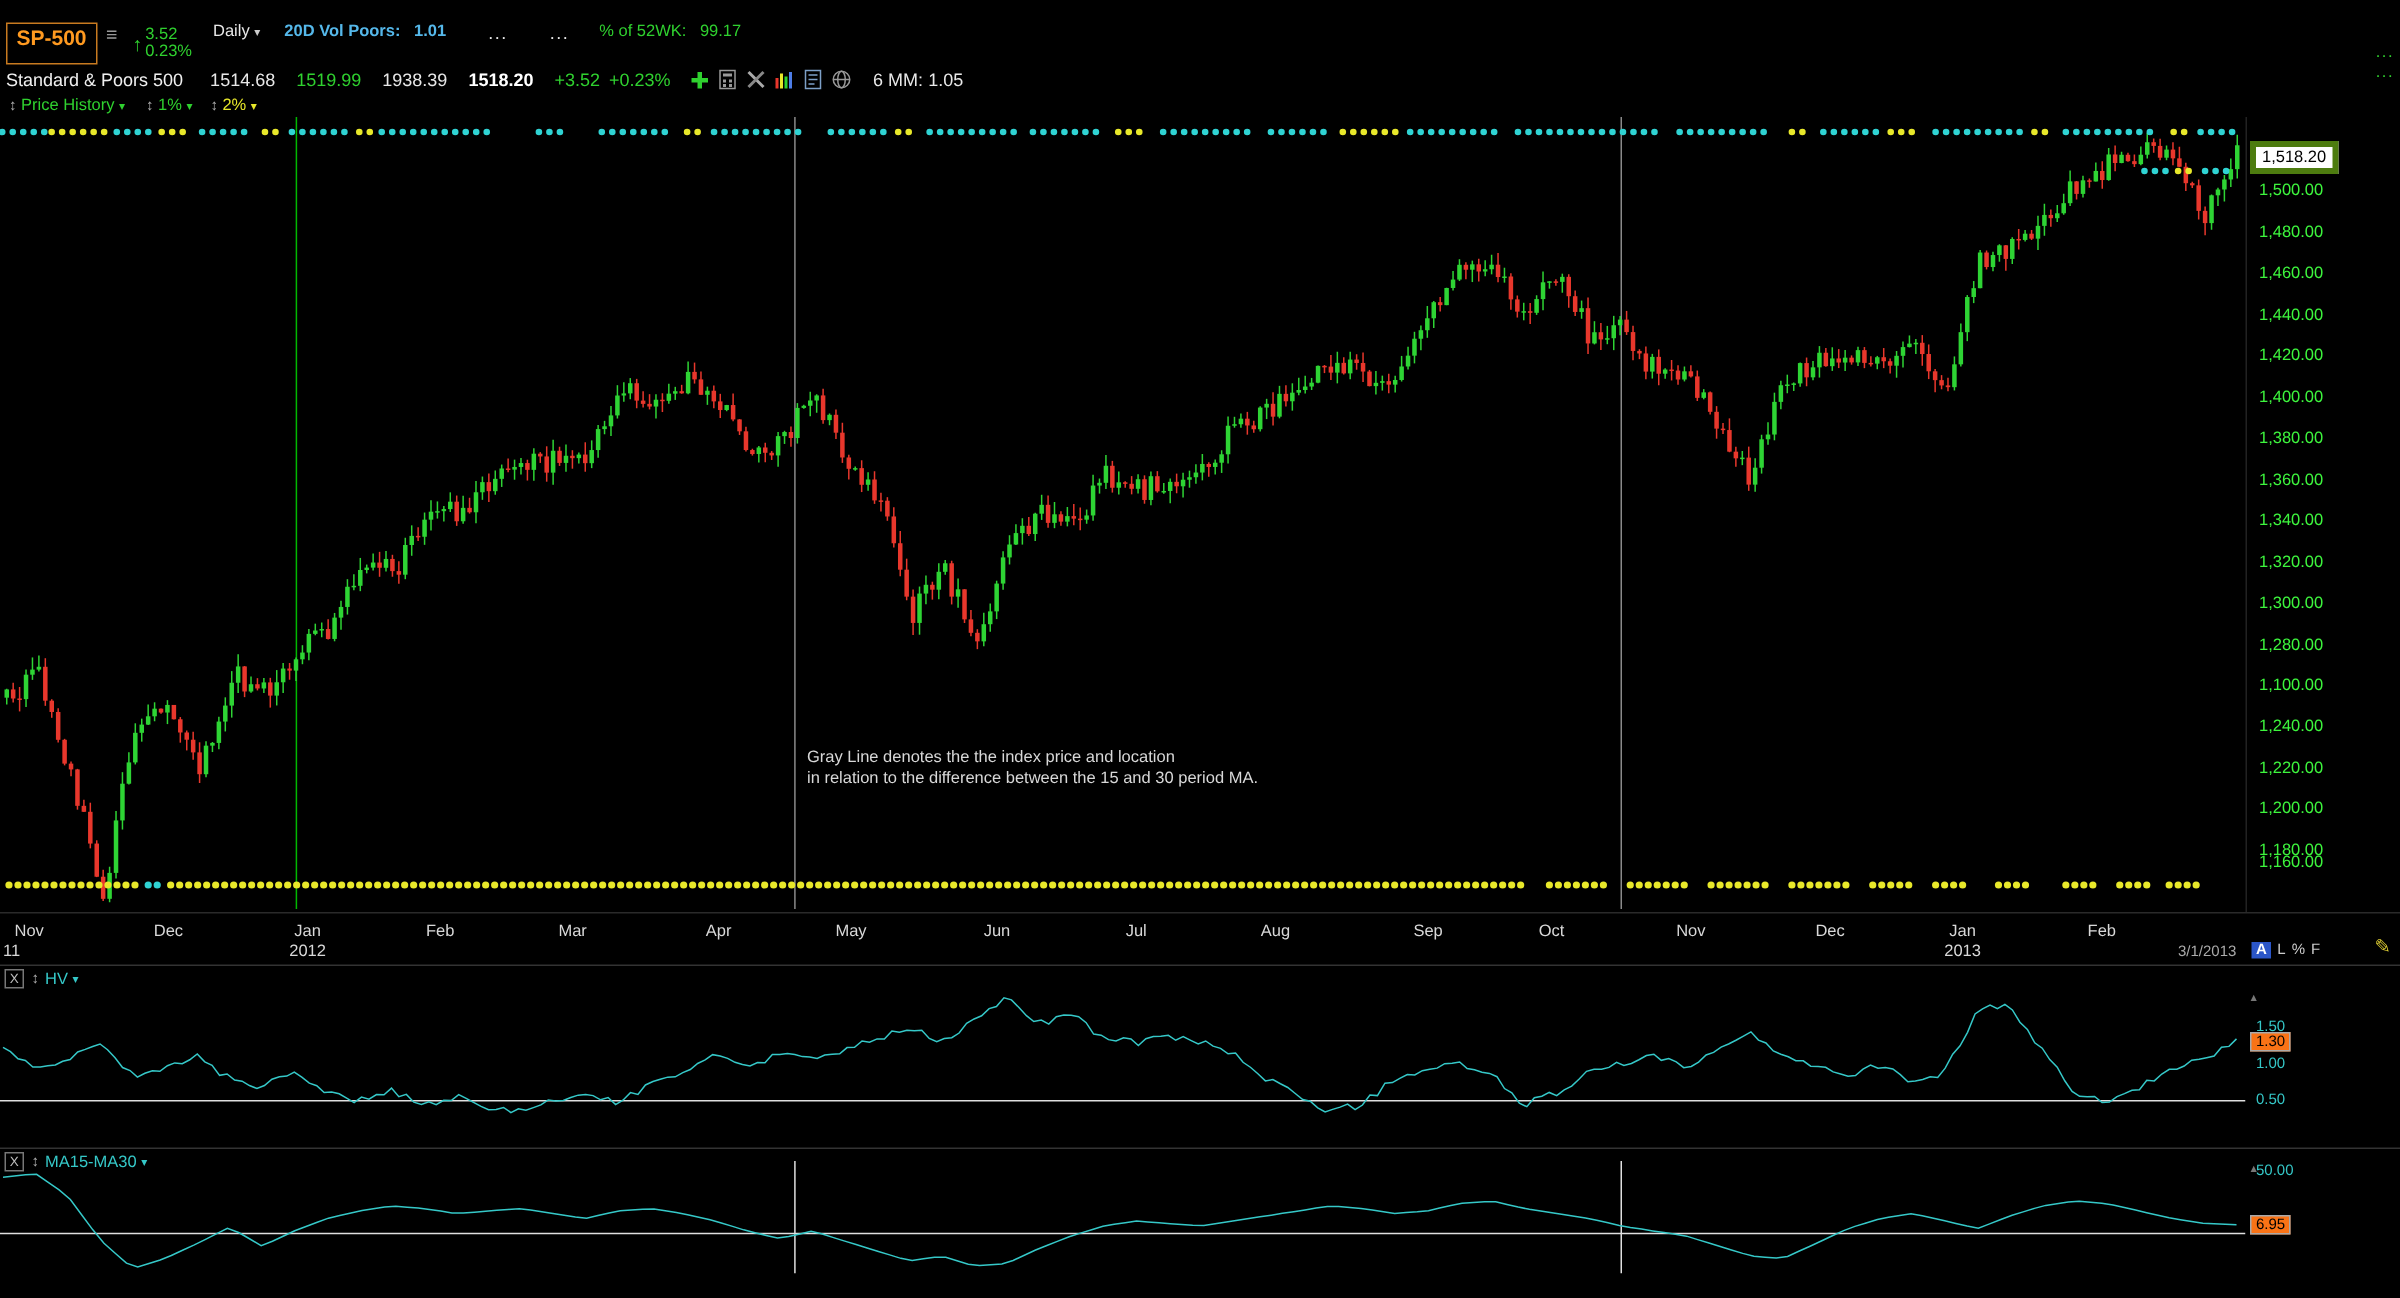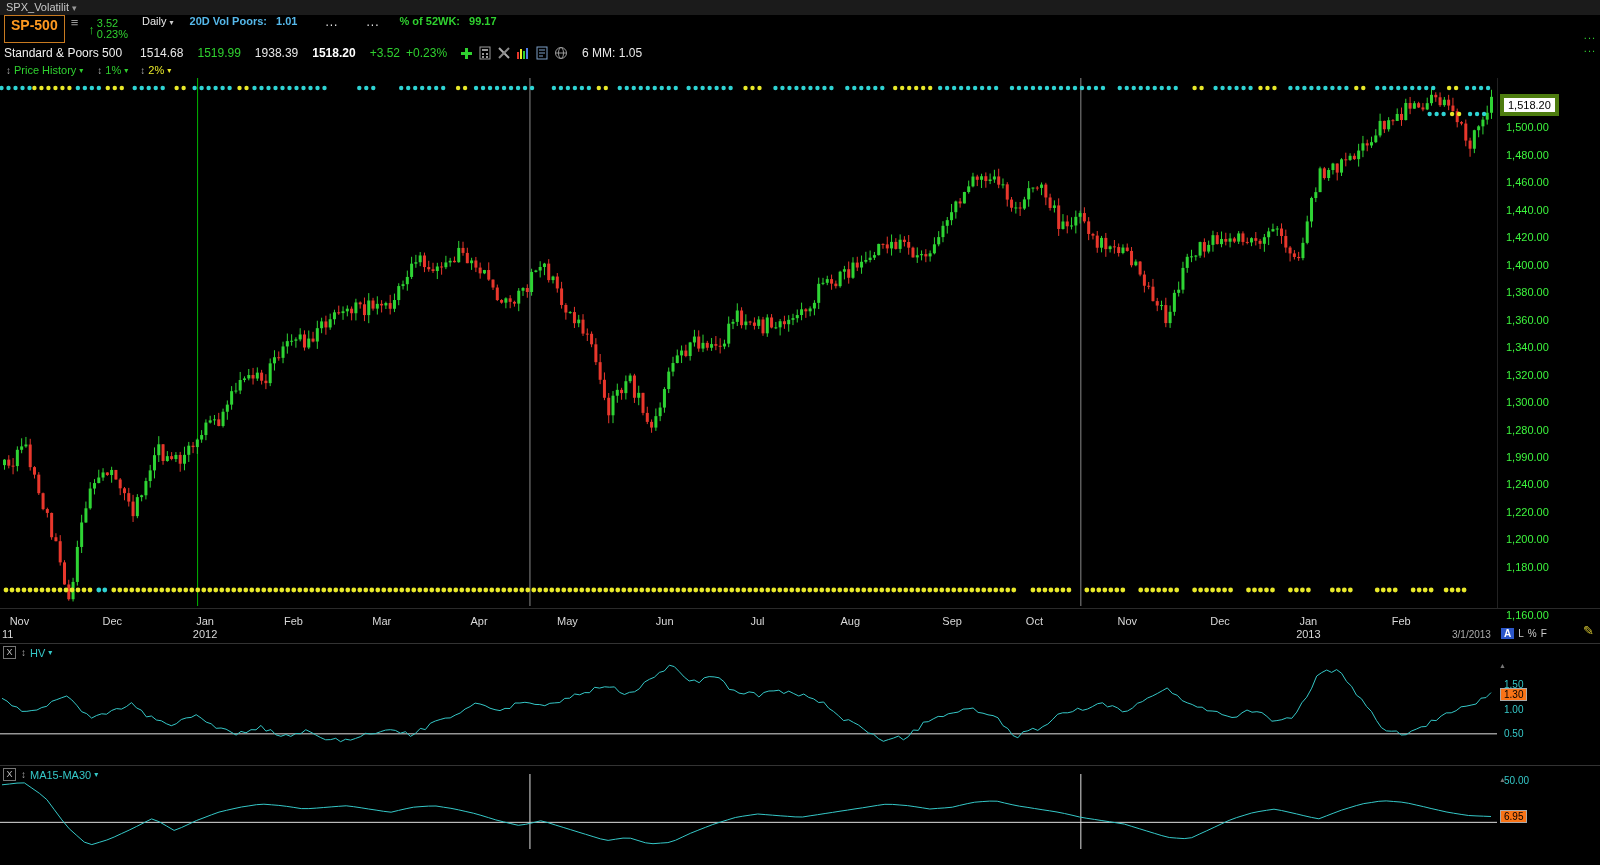--- a/index.html
+++ b/index.html
@@ -17,21 +17,21 @@
              padding:1px 6px;background:#000;}
   .list-icon{color:#999;font-size:13px;margin-left:6px;cursor:pointer;}
   .chg-block{display:flex;align-items:center;margin-left:10px;}
   .up-arrow{color:#2fd12f;font-weight:bold;font-size:13px;margin-right:2px;}
   .chg-col{display:flex;flex-direction:column;line-height:11px;font-size:11px;color:#2fd12f;}
   .tf{margin-left:14px;font-size:11px;color:#e8e8e8;cursor:pointer;}
   .tf .caret{font-size:8px;color:#ccc;}
   .volratio{margin-left:16px;font-size:11px;color:#55b8ea;font-weight:bold;}
   .volratio .val{margin-left:6px;}
   .dots3{margin-left:28px;color:#e8e8e8;font-size:12px;letter-spacing:1px;}
-  .pct52{margin-left:20px;color:#2fd12f;font-size:11px;font-weight:bold;}
+  .pct52{margin-left:20px;color:#2fd12f;font-size:11px;font-weight:normal;}
   .pct52 .val{margin-left:6px;}
   .corner-marks{position:absolute;right:4px;top:14px;display:flex;flex-direction:column;line-height:13px;
                 color:#2fd12f;font-size:11px;letter-spacing:1px;text-align:right;}
   .iname{margin-left:4px;font-size:12px;color:#f0f0f0;}
   .q{font-size:12px;margin-left:14px;}
   .q.open{color:#e8e8e8;margin-left:18px;}
   .q.high{color:#2fd12f;}
   .q.low{color:#e8e8e8;}
   .q.last{color:#ffffff;font-weight:bold;}
   .q.chg{color:#2fd12f;}
@@ -73,23 +73,20 @@
   .ilabel{position:absolute;left:1504px;font-size:10px;color:#35c8c8;white-space:nowrap;}
   .ibox{position:absolute;left:1500px;background:#f97316;color:#000;font-size:10px;padding:0 3px;
         border:1px solid #aaa;white-space:nowrap;}
   .tri{position:absolute;font-size:7px;color:#777;}
 </style>
 </head>
 <body>
 
 <div class="app">
 
-  <div class="titlebar">
-    <span>SPX_Volatilit</span><span class="caret">▾</span>
-  </div>
 
   <div class="row1">
     <span class="sym-badge">SP-500</span>
     <span class="list-icon">≡</span>
     <span class="chg-block">
       <span class="up-arrow">↑</span>
       <span class="chg-col">
         <span>3.52</span>
         <span>0.23%</span>
       </span>
@@ -1299,41 +1296,45 @@
         <circle cx="1395.24" cy="512" r="2.4" fill="#e8e82a"></circle>
         <circle cx="1413.168" cy="512" r="2.4" fill="#e8e82a"></circle>
         <circle cx="1419.168" cy="512" r="2.4" fill="#e8e82a"></circle>
         <circle cx="1425.168" cy="512" r="2.4" fill="#e8e82a"></circle>
         <circle cx="1431.168" cy="512" r="2.4" fill="#e8e82a"></circle>
         <circle cx="1446.1019999999999" cy="512" r="2.4" fill="#e8e82a"></circle>
         <circle cx="1452.1019999999999" cy="512" r="2.4" fill="#e8e82a"></circle>
         <circle cx="1458.1019999999999" cy="512" r="2.4" fill="#e8e82a"></circle>
         <circle cx="1464.1019999999999" cy="512" r="2.4" fill="#e8e82a"></circle>
       </svg>
+    <div class="annotation">
+      <div>Gray Line denotes the the index price and location</div>
+      <div>in relation to the difference between the 15 and 30 period MA.</div>
+    </div>
   </div>
 
   <div class="paxis" id="paxis">
       <div class="plabel" style="top: 43.4301px;">1,500.00</div>
       <div class="plabel" style="top: 70.8912px;">1,480.00</div>
       <div class="plabel" style="top: 98.3523px;">1,460.00</div>
       <div class="plabel" style="top: 125.813px;">1,440.00</div>
       <div class="plabel" style="top: 153.275px;">1,420.00</div>
       <div class="plabel" style="top: 180.736px;">1,400.00</div>
       <div class="plabel" style="top: 208.197px;">1,380.00</div>
       <div class="plabel" style="top: 235.658px;">1,360.00</div>
       <div class="plabel" style="top: 263.119px;">1,340.00</div>
       <div class="plabel" style="top: 290.58px;">1,320.00</div>
       <div class="plabel" style="top: 318.041px;">1,300.00</div>
       <div class="plabel" style="top: 345.503px;">1,280.00</div>
-      <div class="plabel" style="top: 372.964px;">1,990.00</div>
+      <div class="plabel" style="top: 372.964px;">1,100.00</div>
       <div class="plabel" style="top: 400.425px;">1,240.00</div>
       <div class="plabel" style="top: 427.886px;">1,220.00</div>
       <div class="plabel" style="top: 455.347px;">1,200.00</div>
       <div class="plabel" style="top: 482.808px;">1,180.00</div>
-      <div class="plabel" style="top: 531px;">1,160.00</div>
+      <div class="plabel" style="top: 491px;">1,160.00</div>
       <div class="pricebox" style="top: 16.4404px;">1,518.20</div>
     </div>
 
   <div class="xaxis" id="xaxis">
       <div class="xlabel" style="left: 19.461px;">Nov</div>
       <div class="xlabel" style="left: 112.275px;">Dec</div>
       <div class="xlabel" style="left: 205.089px;">Jan</div>
       <div class="xlabel" style="left: 293.412px;">Feb</div>
       <div class="xlabel" style="left: 381.735px;">Mar</div>
       <div class="xlabel" style="left: 479.04px;">Apr</div>

